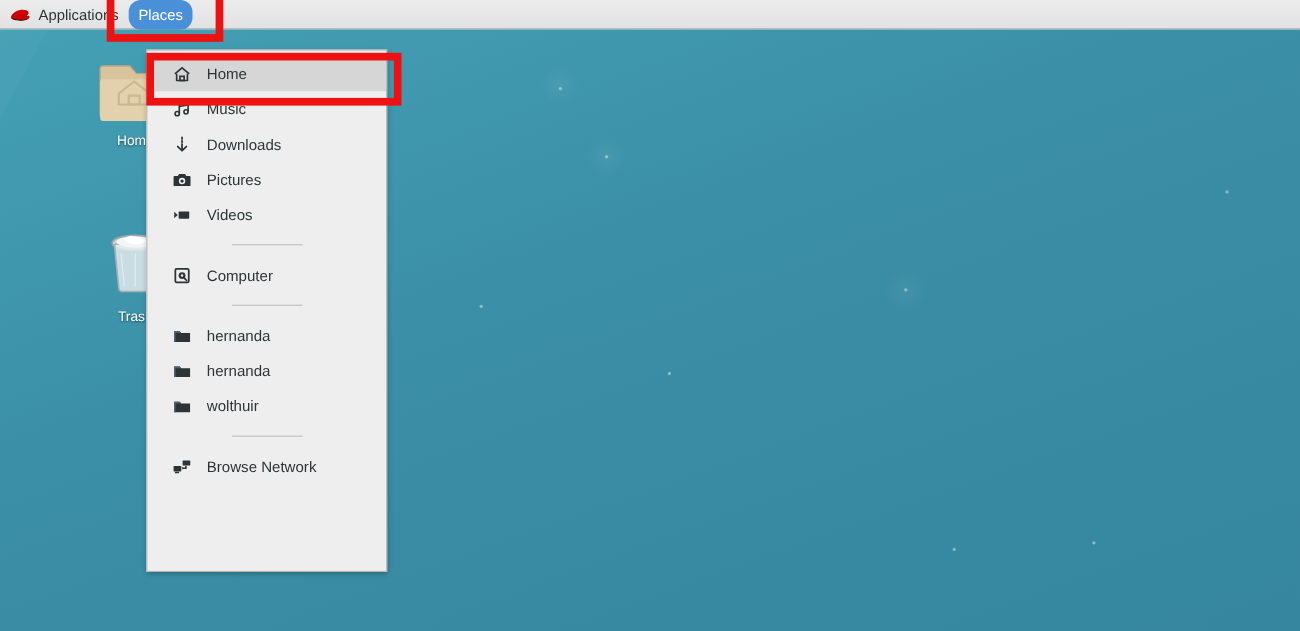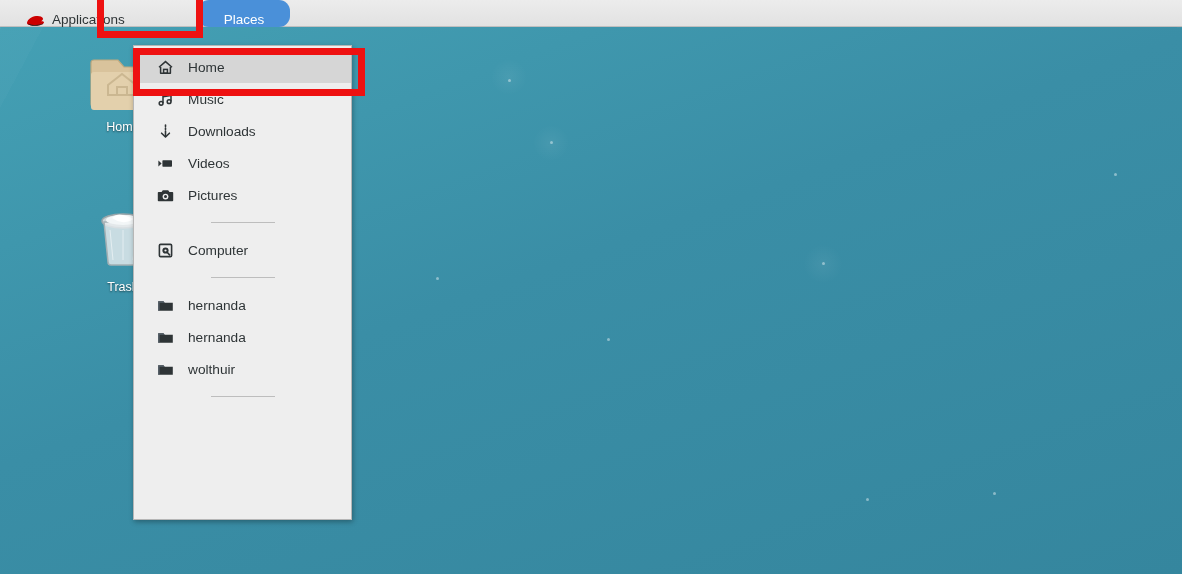--- a/index.html
+++ b/index.html
@@ -25,26 +25,26 @@
          background:rgba(255,255,255,.42); }
 
   
   #top-panel {
     position:absolute; left:0; top:0; width:1182px; height:27px;
     background:linear-gradient(#ececec,#e2e2e2);
     border-bottom:1px solid #bfbfbf;
     display:flex; align-items:center; z-index:40;
   }
   .panel-btn {
-    height:27px; display:flex; align-items:flex-end; gap:7px;
-    padding:0 26px; font-size:13.5px; color:#2e3436; cursor:default;
+    height:27px; display:flex; align-items:center; gap:7px;
+    padding:0 9px; font-size:13.5px; color:#2e3436; cursor:default;
     white-space:nowrap;
     border-radius:11px;
   }
-  .panel-btn.active { background:#4a90d9; color:#ffffff;margin-left:47px; }
+  .panel-btn.active { background:#4a90d9; color:#ffffff; }
   #rh-logo { width:19px; height:13px; position:relative; flex:none; }
 
   
   .desk-icon {
     position:absolute; width:90px; text-align:center; cursor:default;
   }
   .desk-icon .label {
     margin-top:4px; font-size:12.5px; color:#ffffff;
     text-shadow:0 1px 2px rgba(0,0,0,.55);
   }
@@ -159,40 +159,40 @@
       <svg width="17" height="17" viewBox="0 0 17 17" fill="none" stroke="#2e3436" stroke-width="1.6">
         <path d="M8.5 2 v1.4 M8.5 5 v1.4 M8.5 8 V13.4" stroke-linecap="round"></path>
         <path d="M4.6 10.2 L8.5 14 L12.4 10.2" stroke-linejoin="round" stroke-linecap="round"></path>
       </svg>
     </span>
     <span>Downloads</span>
   </div>
 
   <div class="menu-item">
     <span class="mi-icon">
-      <svg width="17" height="17" viewBox="0 0 17 17" fill="#2e3436">
-        <path d="M1.4 5.6 L4.6 8.5 L1.4 11.4 z"></path>
-        <rect x="5.4" y="5.2" width="9.6" height="6.6" rx=".7"></rect>
-      </svg>
-    </span>
-    <span>Videos</span>
-  </div>
-
-  <div class="menu-item">
-    <span class="mi-icon">
       <svg width="17" height="17" viewBox="0 0 17 17">
         <path d="M1.6 5 H4.6 L5.8 3.2 H11.2 L12.4 5 H15.4 a.8 .8 0 0 1 .8 .8 V13.4 a.8 .8 0 0 1 -.8 .8
                  H1.6 a.8 .8 0 0 1 -.8 -.8 V5.8 a.8 .8 0 0 1 .8 -.8 z" fill="#2e3436"></path>
         <circle cx="8.5" cy="9.6" r="2.9" fill="#eeeeee"></circle>
         <circle cx="8.5" cy="9.6" r="1.5" fill="#2e3436"></circle>
       </svg>
     </span>
     <span>Pictures</span>
   </div>
 
+  <div class="menu-item">
+    <span class="mi-icon">
+      <svg width="17" height="17" viewBox="0 0 17 17" fill="#2e3436">
+        <path d="M1.4 5.6 L4.6 8.5 L1.4 11.4 z"></path>
+        <rect x="5.4" y="5.2" width="9.6" height="6.6" rx=".7"></rect>
+      </svg>
+    </span>
+    <span>Videos</span>
+  </div>
+
   <div class="menu-sep"></div>
 
   <div class="menu-item">
     <span class="mi-icon">
       <svg width="17" height="17" viewBox="0 0 17 17">
         <rect x="2.4" y="2.4" width="12.2" height="12.2" rx="1.2" fill="none" stroke="#2e3436" stroke-width="1.6"></rect>
         <circle cx="8.5" cy="8.5" r="3.1" fill="#2e3436"></circle>
         <path d="M8.5 8.5 L13 13.4" stroke="#2e3436" stroke-width="1.6"></path>
         <circle cx="8.5" cy="8.5" r="1.1" fill="#eeeeee"></circle>
       </svg>
@@ -227,17 +227,29 @@
       <svg width="17" height="17" viewBox="0 0 17 17" fill="#2e3436">
         <path d="M1.2 4.2 h5.2 l1.3 1.6 h8.1 v8 H1.2 z"></path>
         <path d="M1.2 4.2 h5.2 l1.3 1.6 H2.6 v7.9 H1.2 z" fill="#55606a"></path>
       </svg>
     </span>
     <span>wolthuir</span>
   </div>
 
   <div class="menu-sep"></div>
 
+  <div class="menu-item">
+    <span class="mi-icon">
+      <svg width="17" height="17" viewBox="0 0 17 17" fill="#2e3436">
+        <rect x="0.8" y="7.6" width="7" height="5" rx=".6"></rect>
+        <rect x="9" y="2.6" width="7" height="4.6" rx=".6"></rect>
+        <path d="M3.2 12.8 h2.6 v1.4 H2 v-1.4 z"></path>
+        <path d="M12 7.4 v2.2 h-2.8" fill="none" stroke="#2e3436" stroke-width="1.4"></path>
+        <path d="M8.6 8.2 l1.4 1.4 l-1.4 1.4 z"></path>
+      </svg>
+    </span>
+    <span>Browse Network</span>
+  </div>
 
 </div>
 
 <div class="anno" id="anno-places"></div>
 <div class="anno" id="anno-home"></div>
 
 </body></html>

